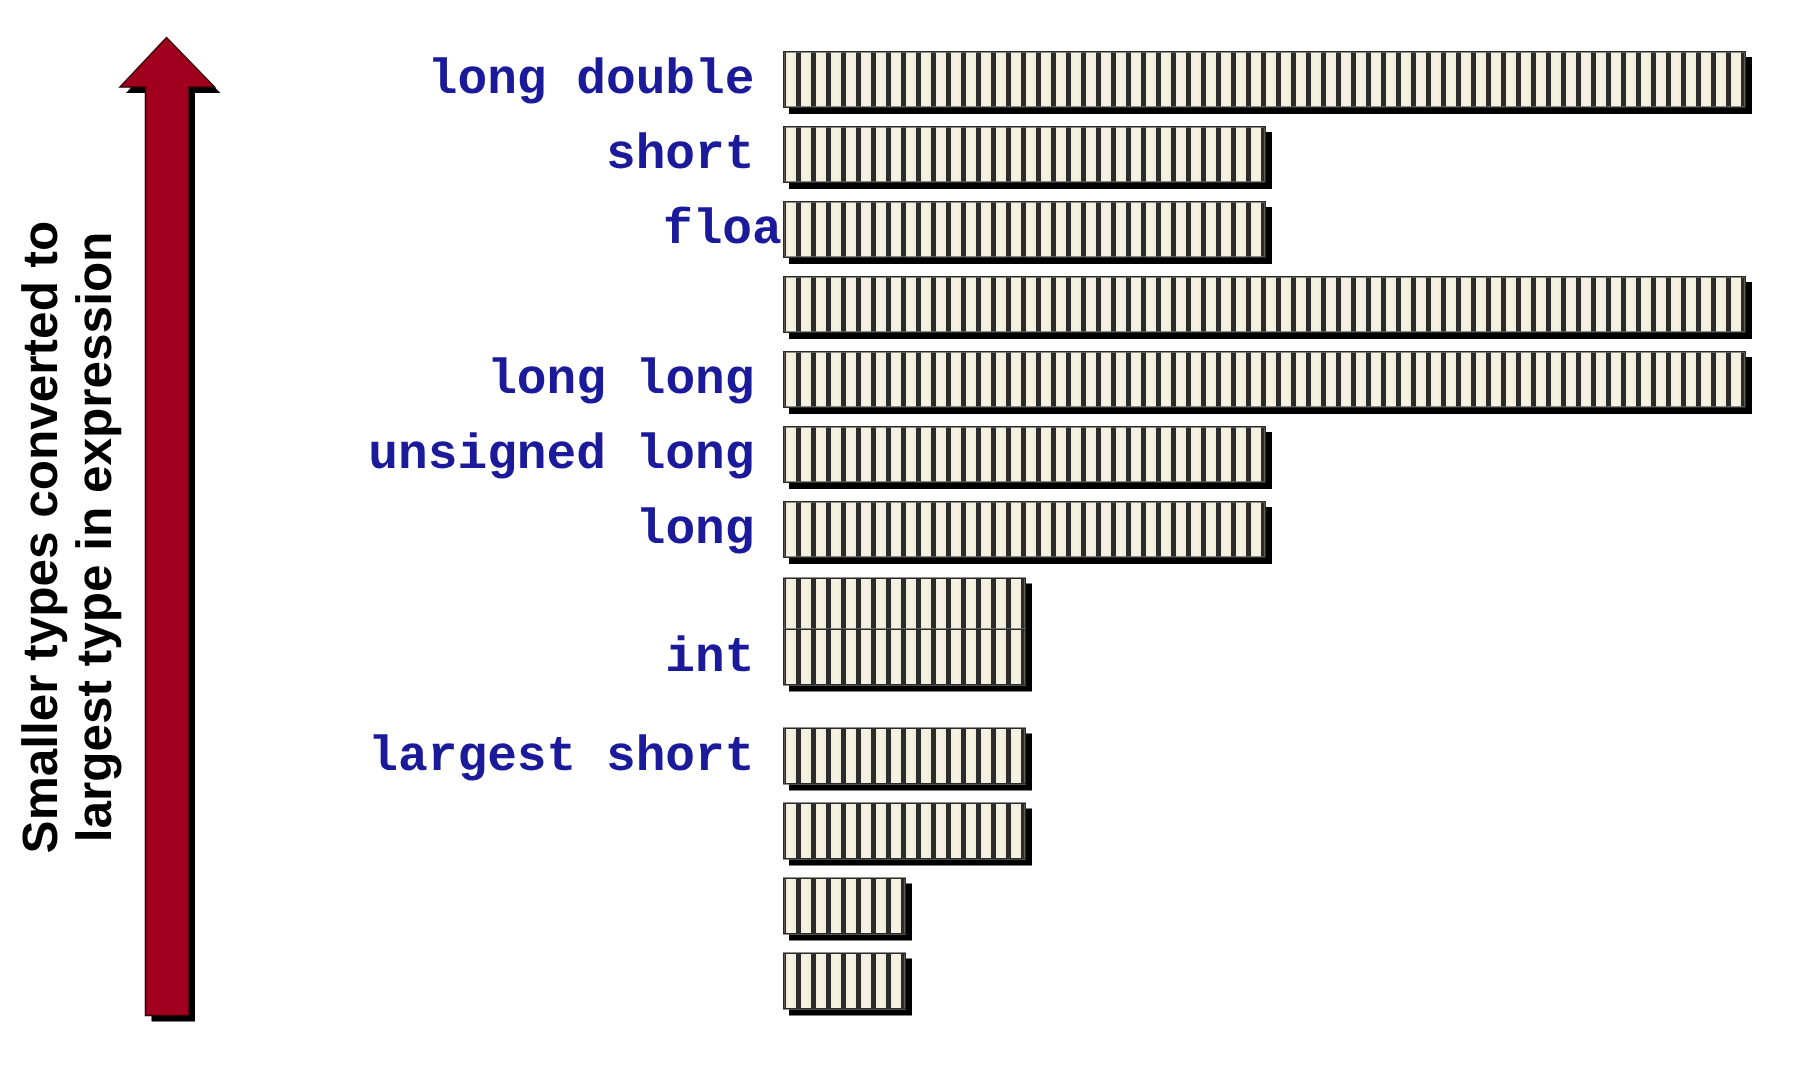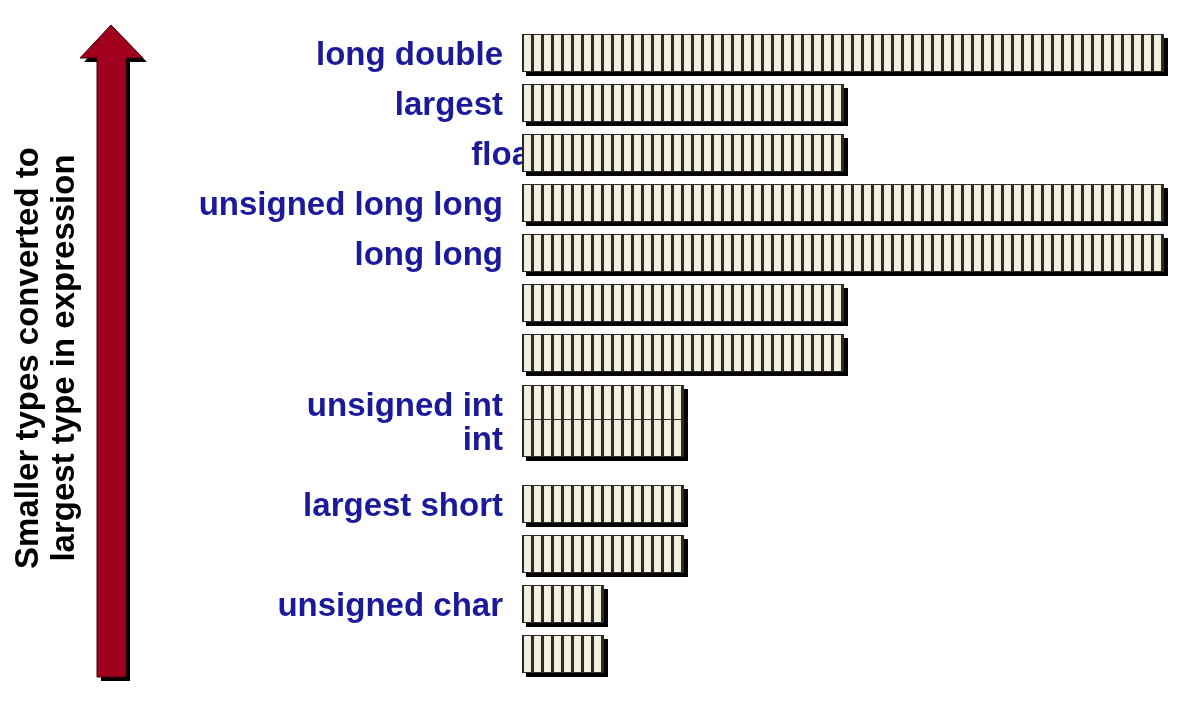--- a/index.html
+++ b/index.html
@@ -10,21 +10,21 @@
     transform: translate(-50%, -50%) rotate(-90deg);
     font-family:"Liberation Sans", sans-serif; font-weight:bold;
     font-size:33px; line-height:36px; color:#000;
     text-align:center;
   }
   .axis-title div { white-space:nowrap; }
   .arrow { position:absolute; left:0; top:0; }
   .row { position:absolute; left:0; height:40px; width:1202px; }
   .label {
     position:absolute; right:699px; top:-2px;
-    font-family:Liberation Sans, sans-serif; font-weight:bold;
+    font-family:Liberation Mono, monospace; font-weight:bold;
     font-size:33px; line-height:44px; color:#1a1a9a;
     white-space:nowrap; text-align:right;
   }
   .bar {
     position:absolute; left:522px; top:0; height:38px;
     border:1px solid #2a2a2a;
     box-shadow: 4px 4px 0 #000;
     background-color:#efecd9;
     background-image: repeating-linear-gradient(to right,
       #efecd9 0px, #f6f3e4 3px, #efecd9 7px, #2b2b2b 7px, #2b2b2b 10px);
@@ -44,56 +44,55 @@
   <polygon points="114,29 147,62 130,62 130,681 101,681 101,62 84,62" fill="#000000"></polygon>
   <polygon points="111,25 143,58 126,58 126,677 97,677 97,58 80,58" fill="#a0001e" stroke="#3a0008" stroke-width="1"></polygon>
 </svg>
 
 <div id="rows">
   <div class="row" style="top:34px;">
     <span class="label">long double</span>
     <div class="bar" style="width: 642px;"></div>
   </div>
   <div class="row" style="top:84px;">
-    <span class="label">largest</span>
+    <span class="label">short</span>
     <div class="bar" style="width: 322px;"></div>
   </div>
   <div class="row" style="top:134px;padding-left:38px;">
     <span class="label">float</span>
     <div class="bar" style="width: 322px;"></div>
   </div>
   <div class="row" style="top:184px;">
-    <span class="label">unsigned long long</span>
     <div class="bar" style="width: 642px;"></div>
   </div>
   <div class="row" style="top:234px;">
     <span class="label">long long</span>
     <div class="bar" style="width: 642px;"></div>
   </div>
   <div class="row" style="top:284px;">
+    <span class="label">unsigned long</span>
     <div class="bar" style="width: 322px;"></div>
   </div>
   <div class="row" style="top:334px;">
+    <span class="label">long</span>
     <div class="bar" style="width: 322px;"></div>
   </div>
   <div class="row" style="top:385px;">
-    <span class="label">unsigned int</span>
     <div class="bar" style="width: 162px;"></div>
   </div>
   <div class="row" style="top:419px;">
     <span class="label">int</span>
     <div class="bar" style="width: 162px;"></div>
   </div>
   <div class="row" style="top:485px;">
     <span class="label">largest short</span>
     <div class="bar" style="width: 162px;"></div>
   </div>
   <div class="row" style="top:535px;">
     <div class="bar" style="width: 162px;"></div>
   </div>
   <div class="row" style="top:585px;">
-    <span class="label">unsigned char</span>
     <div class="bar" style="width: 82px;"></div>
   </div>
   <div class="row" style="top:635px;">
     <div class="bar" style="width: 82px;"></div>
   </div>
 </div>
 
 </body></html>

